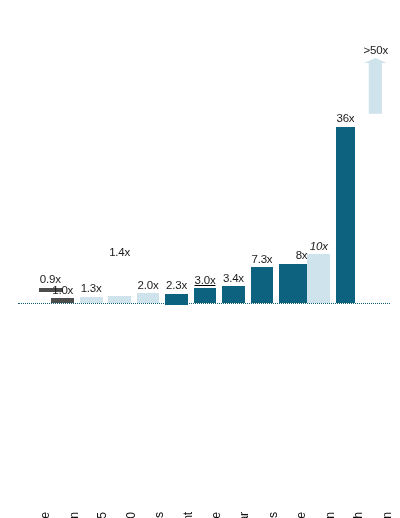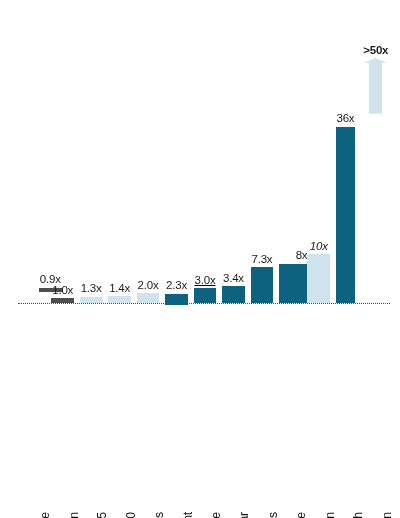--- a/index.html
+++ b/index.html
@@ -85,21 +85,21 @@
           <div class="bar-rect" style="height: 4.41px; background: rgb(77, 77, 77);"></div>
         </div>
         <div class="bar-slot" style="left: 51.3077px; width: 22.7692px; bottom: 3px; text-align: center;">
           <div class="bar-value">1.0x</div>
           <div class="bar-rect" style="height: 4.9px; background: rgb(77, 77, 77);"></div>
         </div>
         <div class="bar-slot" style="left: 79.7692px; width: 22.7692px; bottom: 3px;">
           <div class="bar-value">1.3x</div>
           <div class="bar-rect" style="height: 6.37px; background: rgb(207, 227, 236);"></div>
         </div>
-        <div class="bar-slot" style="left: 108.231px; width: 22.7692px; bottom: 3px;">
+        <div class="bar-slot" style="left: 108.231px; width: 22.7692px; bottom: 3px; gap: 36px;">
           <div class="bar-value">1.4x</div>
           <div class="bar-rect" style="height: 6.86px; background: rgb(207, 227, 236);"></div>
         </div>
         <div class="bar-slot" style="left: 136.692px; width: 22.7692px; bottom: 3px;">
           <div class="bar-value">2.0x</div>
           <div class="bar-rect" style="height: 9.8px; background: rgb(207, 227, 236);"></div>
         </div>
         <div class="bar-slot" style="left: 165.154px; width: 22.7692px; bottom: 1px;">
           <div class="bar-value">2.3x</div>
           <div class="bar-rect" style="height: 11.27px; background: rgb(13, 99, 127);"></div>
@@ -121,21 +121,21 @@
           <div class="bar-rect" style="height: 39.2px; background: rgb(13, 99, 127);"></div>
         </div>
         <div class="bar-slot" style="left: 307.462px; width: 22.7692px; bottom: 3px; font-style: italic;">
           <div class="bar-value">10x</div>
           <div class="bar-rect" style="height: 49px; background: rgb(207, 227, 236);"></div>
         </div>
         <div class="bar-slot" style="left: 335.923px; width: 19px; bottom: 3px;">
           <div class="bar-value">36x</div>
           <div class="bar-rect" style="height: 176.4px; background: rgb(13, 99, 127);"></div>
         </div>
-        <div class="bar-slot" style="left: 364.385px; width: 22.7692px; bottom: 3px; font-weight: bold;">
+        <div class="bar-slot" style="left: 364.385px; width: 22.7692px; bottom: 3px;">
           <div class="bar-value">&gt;50x</div>
           <div class="arrow-wrap" style="height: 245px;">
             <svg class="arrow-svg" viewBox="0 0 100 245" preserveAspectRatio="none" xmlns="http://www.w3.org/2000/svg">
         <polygon points="50,0 100,22 79,22 79,245 21,245 21,22 0,22" fill="#cfe3ec"></polygon>
       </svg>
           </div>
         </div>
       </div>
     <div id="baseline"></div>
   </div>

